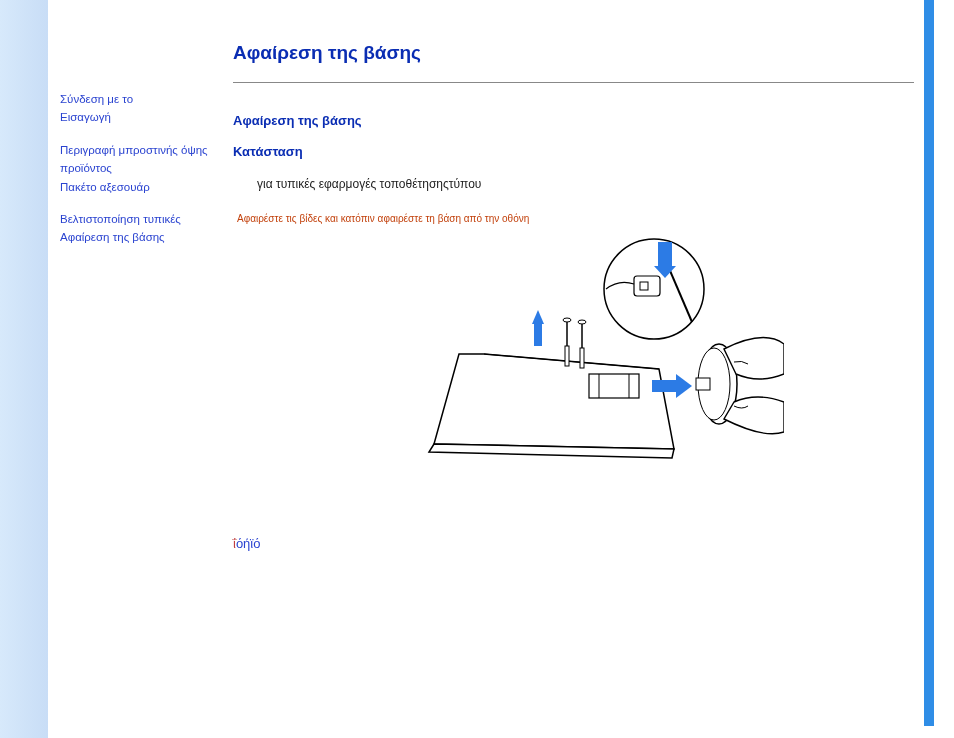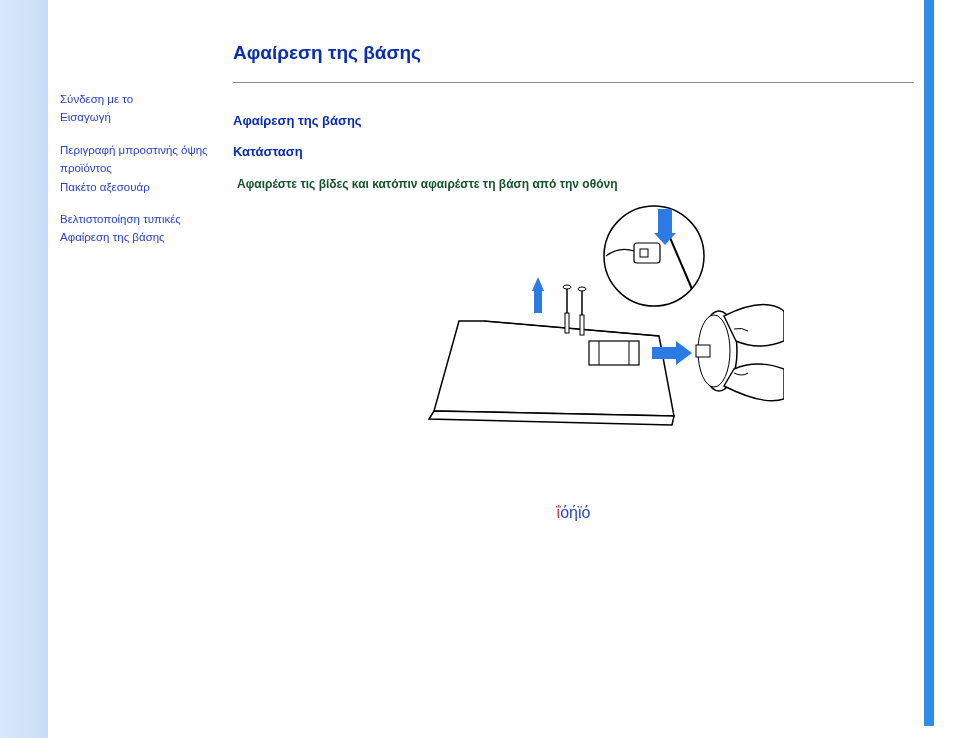--- a/index.html
+++ b/index.html
@@ -66,35 +66,33 @@
     font-size: 13px;
     margin-bottom: 18px;
   }
   .body-text {
     color: #222;
     font-size: 12px;
     margin-left: 24px;
     margin-bottom: 22px;
   }
   .body-text2 {
-    color: #14532d;
-    font-size: 12px;
+    color: #c2410c;
+    font-size: 10px;
     margin-left: 4px;
     margin-bottom: 10px;
-    font-weight: bold;
   }
   .illustration {
     text-align: center;
     margin: 10px 0 40px 0;
   }
   .footer-frag {
     color: #2a43d0;
-    font-size: 16px;
+    font-size: 13px;
     line-height: 1.5;
-    text-align: center;
   }
   .footer-frag .red { color: #c04040; }
   .right-bar {
     width: 10px;
     background: #2f8de6;
     position: absolute;
     right: 20px;
     top: 0;
     bottom: 12px;
   }
@@ -120,20 +118,21 @@
       <span class="link">Βελτιστοποίηση τυπικές</span>
       <span class="link">Αφαίρεση της βάσης</span>
     </div>
   </nav>
 
   <main class="content">
     <h1 class="main-title">Αφαίρεση της βάσης</h1>
     <hr class="rule">
     <h2 class="sub-heading">Αφαίρεση της βάσης</h2>
     <h3 class="sub-sub">Κατάσταση</h3>
+    <p class="body-text">για τυπικές εφαρμογές τοποθέτησηςτύπου</p>
     <p class="body-text2">Αφαιρέστε τις    βίδες και  κατόπιν  αφαιρέστε τη βάση από την οθόνη</p>
 
     <div class="illustration">
       <svg width="420" height="260" viewBox="0 0 420 260">
 
         <circle cx="290" cy="55" r="50" fill="#fff" stroke="#000" stroke-width="1.5"></circle>
         <rect x="270" y="42" width="26" height="20" rx="3" fill="none" stroke="#000" stroke-width="1.2"></rect>
         <rect x="276" y="48" width="8" height="8" fill="none" stroke="#000" stroke-width="1"></rect>
         <path d="M242 55 Q255 45 270 50" fill="none" stroke="#000" stroke-width="1.2"></path>
         <line x1="298" y1="18" x2="328" y2="88" stroke="#000" stroke-width="2"></line>

